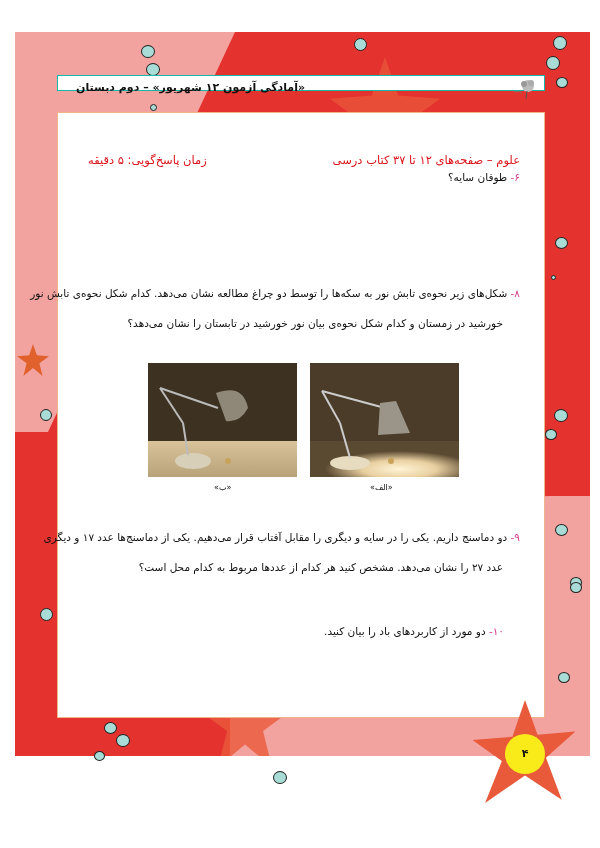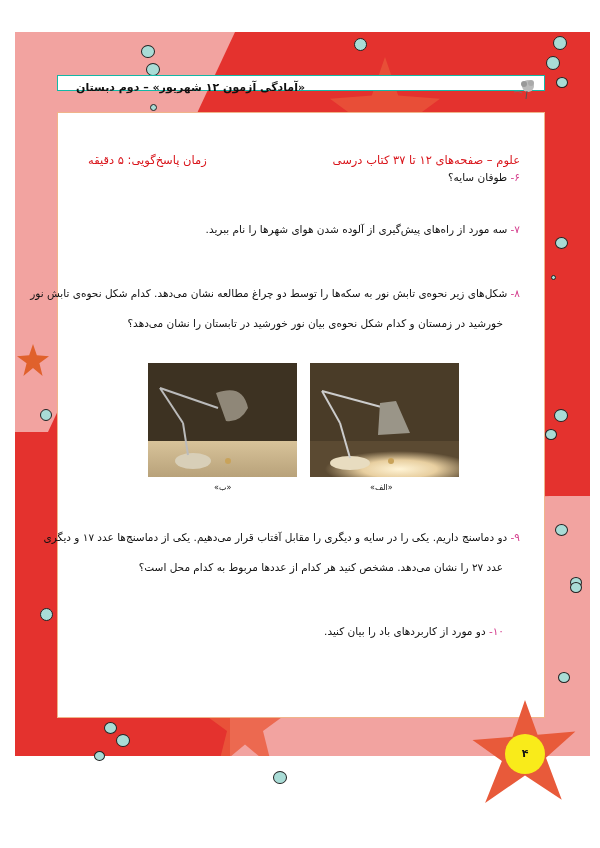--- a/index.html
+++ b/index.html
@@ -75,24 +75,20 @@
 
 <div class="content">
   <div class="t section-title" style="right:24px;top:40px">علوم – صفحه‌های ۱۲ تا ۳۷ کتاب درسی</div>
   <div class="t section-title" style="left:30px;top:40px">زمان پاسخ‌گویی: ۵ دقیقه</div>
 
   <div class="t" style="right:24px;top:58px">
     <span class="num">۶-</span>
     <span>طوفان سایه؟</span>
   </div>
 
-  <div class="t" style="right:24px;top:110px">
-    <span class="num">۷-</span>
-    <span>سه مورد از راه‌های پیش‌گیری از آلوده شدن هوای شهرها را نام ببرید.</span>
-  </div>
 
   <div class="t" style="right:24px;top:174px">
     <span class="num">۸-</span>
     <span>شکل‌های زیر نحوه‌ی تابش نور به سکه‌ها را توسط دو چراغ مطالعه نشان می‌دهد. کدام شکل نحوه‌ی تابش نور</span>
   </div>
   <div class="t" style="right:41px;top:204px">خورشید در زمستان و کدام شکل نحوه‌ی بیان نور خورشید در تابستان را نشان می‌دهد؟</div>
 
   <div class="photo" style="left:252px;top:250px">
     <svg width="149" height="114" viewBox="0 0 149 114">
       <defs>

